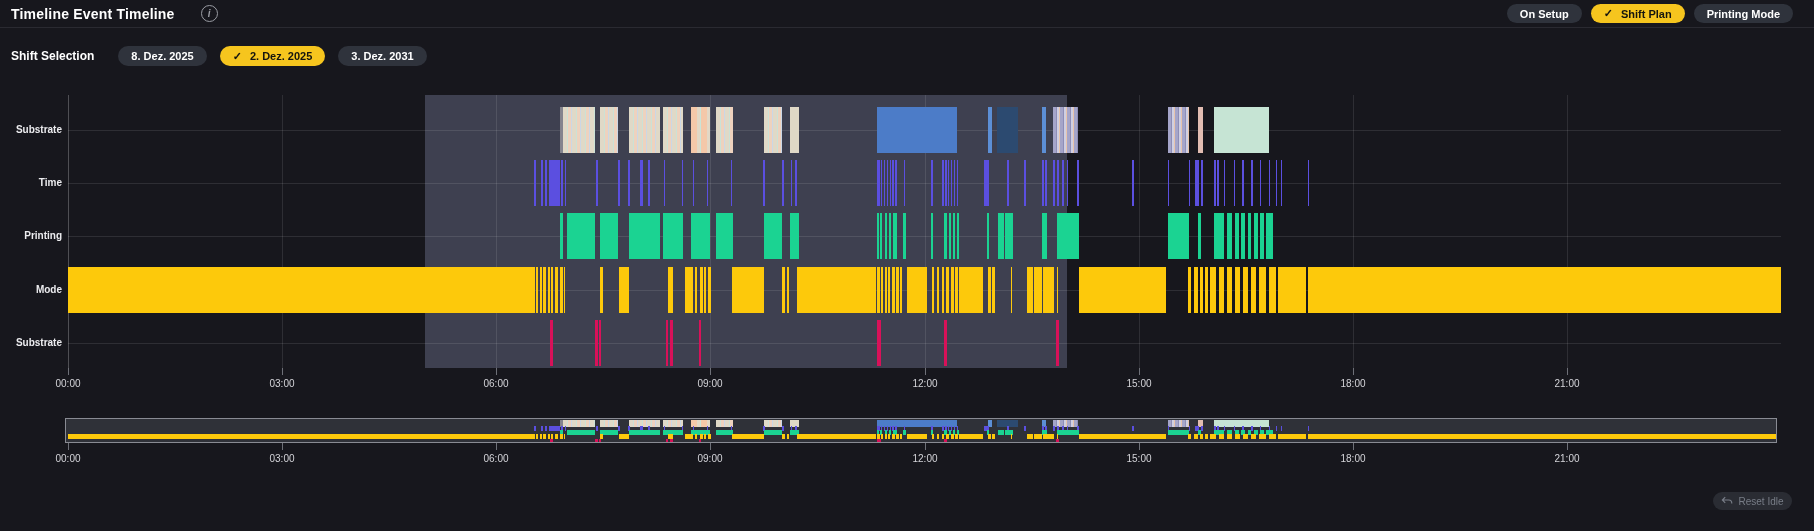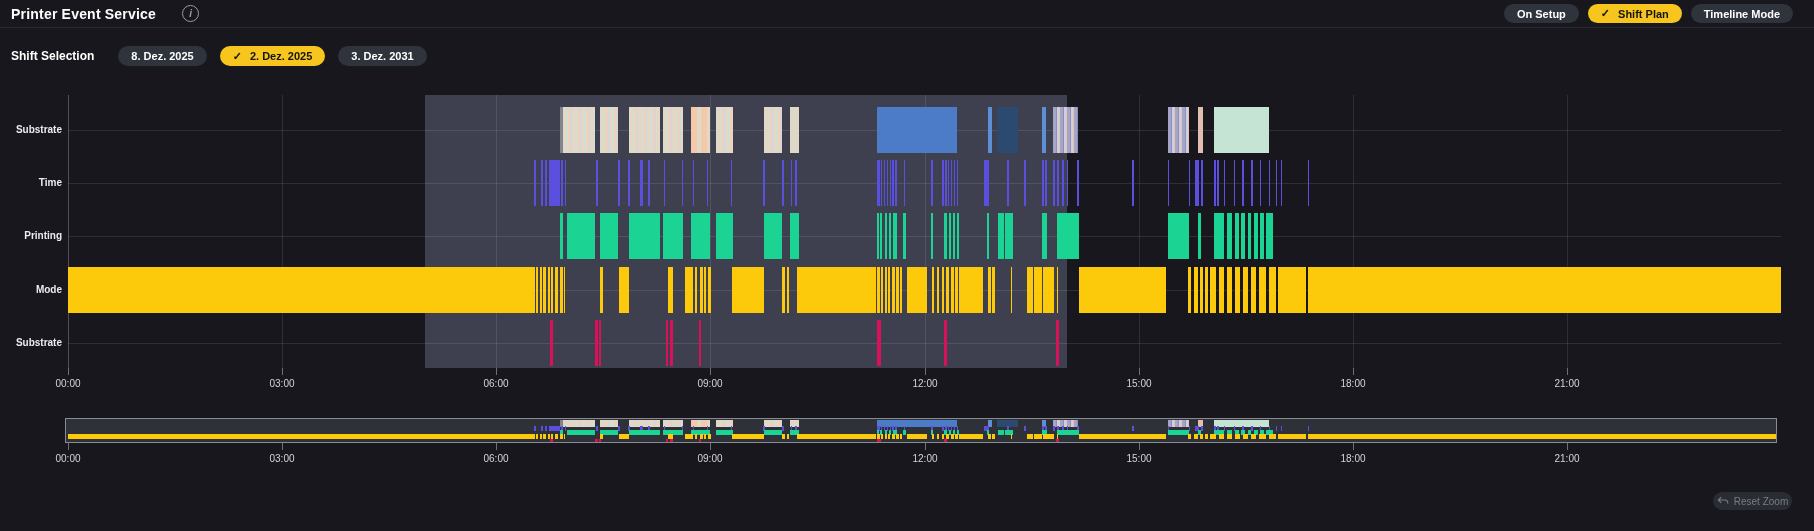--- a/index.html
+++ b/index.html
@@ -52,32 +52,32 @@
            overflow:hidden;cursor:pointer;}
   
   .reset-btn{position:absolute;left:1713px;top:492px;width:79px;height:18px;border-radius:9px;
              background:#2A2C33;color:#787D87;font-size:10px;display:flex;align-items:center;
              justify-content:center;gap:5px;cursor:default;}
 </style>
 </head>
 <body>
 
 <div class="header">
-  <div class="title">Printer Event Service</div>
+  <div class="title">Timeline Event Timeline</div>
   <div class="info-circle">i</div>
   <div class="mode-group">
     <div class="pill">
       <span>On Setup</span>
     </div>
     <div class="pill selected">
       <span class="check">✓</span>
       <span>Shift Plan</span>
     </div>
     <div class="pill">
-      <span>Timeline Mode</span>
+      <span>Printing Mode</span>
     </div>
   </div>
 </div>
 
 <div class="date-row">
   <div class="date-label">Shift Selection</div>
   <div class="pill">
     <span>8. Dez. 2025</span>
   </div>
   <div class="pill selected">
@@ -506,14 +506,14 @@
     <div class="tickmark" style="left: 1353px; top: 443px;"></div>
     <div class="tick-label" style="left: 1331px; top: 453px;">18:00</div>
     <div class="tickmark" style="left: 1567px; top: 443px;"></div>
     <div class="tick-label" style="left: 1545px; top: 453px;">21:00</div>
   </div>
 
 <div class="reset-btn">
   <svg width="12" height="10" viewBox="0 0 12 10">
     <path d="M4.2 1.2 L1.4 4 L4.2 6.8 M1.6 4 H7.8 C9.8 4 10.8 5.4 10.8 7.4" stroke="#787D87" stroke-width="1.2" fill="none"></path>
   </svg>
-  <span>Reset Zoom</span>
+  <span>Reset Idle</span>
 </div>
 
 </body></html>

